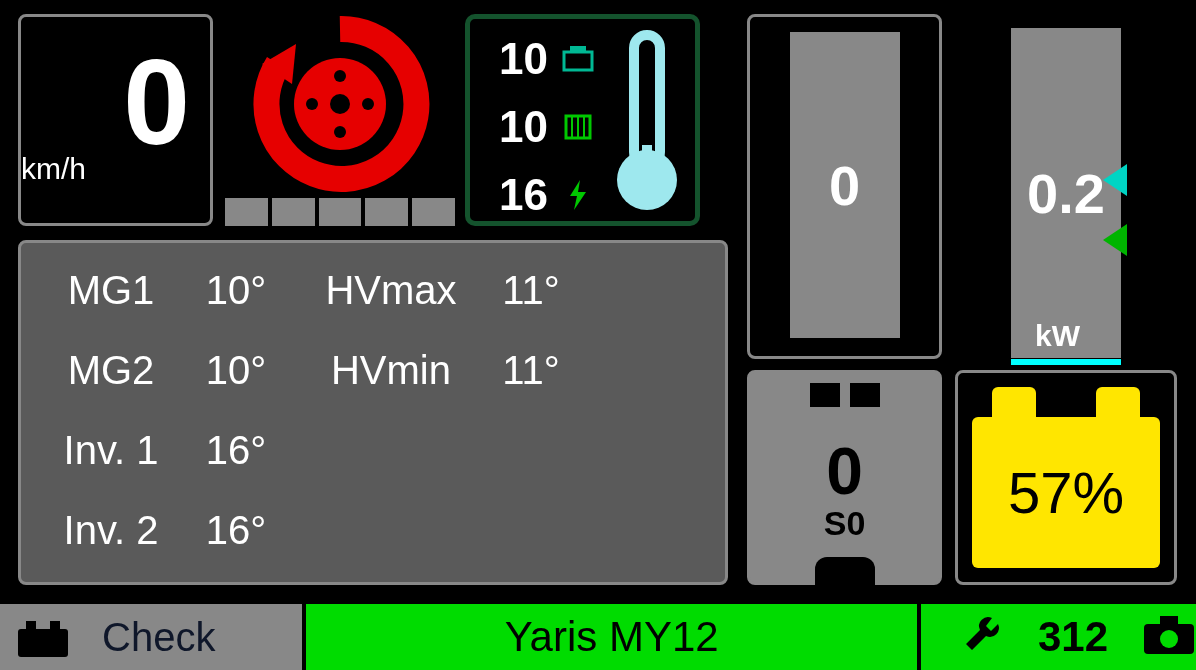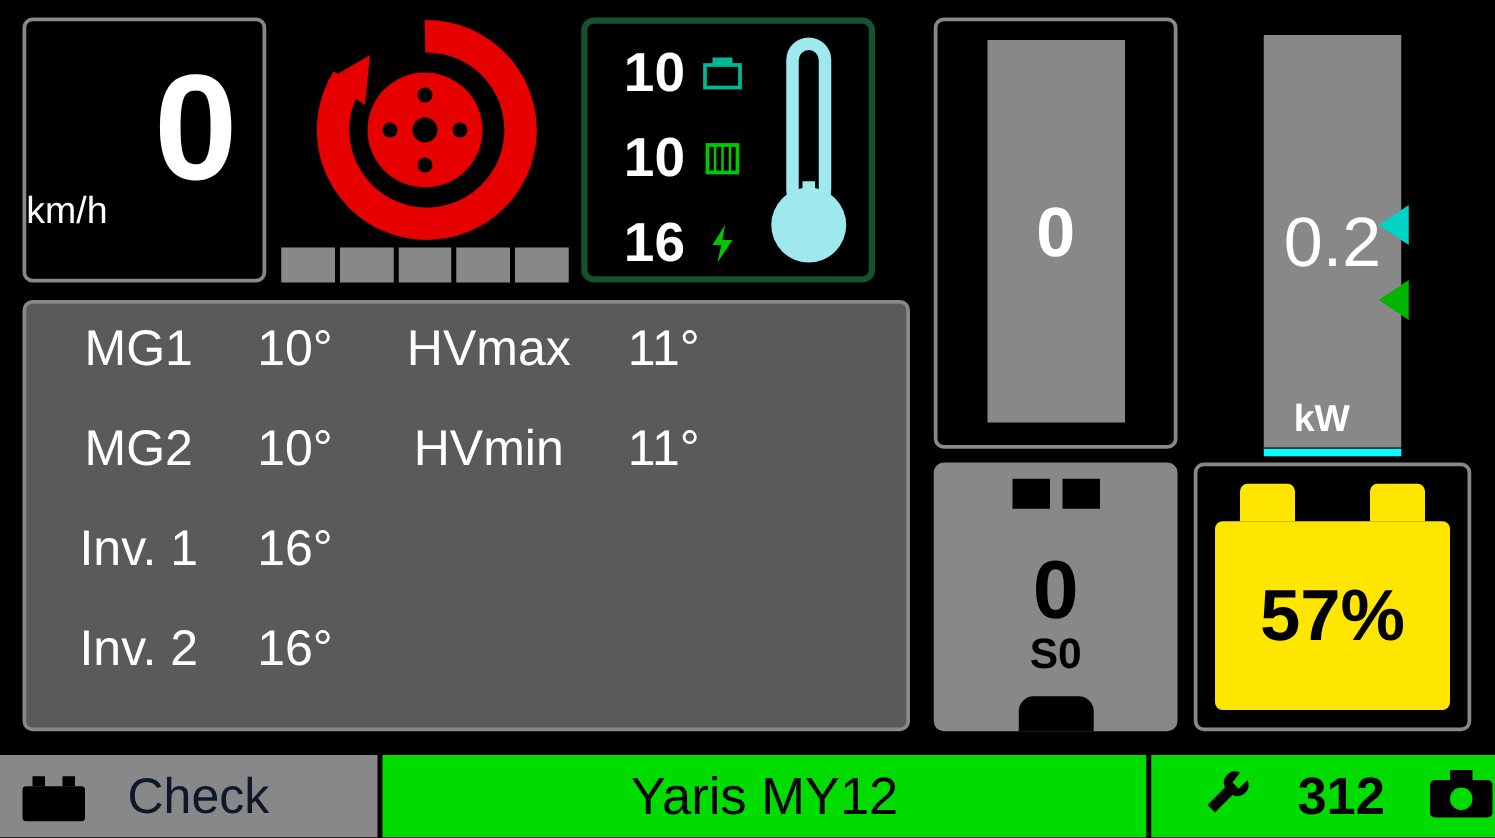--- a/index.html
+++ b/index.html
@@ -114,21 +114,21 @@
 
 .temps-table {
   position: absolute;
   left: 18px;
   top: 240px;
   width: 710px;
   height: 345px;
   border: 3px solid #888;
   border-radius: 8px;
   background: #5a5a5a;
-  padding: 14px 30px;
+  padding: 25px 30px;
 }
 .temps-grid {
   display: grid;
   grid-template-columns: 120px 130px 180px 100px;
   row-gap: 35px;
   font-size: 40px;
 }
 .temps-grid > div { white-space: nowrap; }
 .lbl { text-align: center; }
 .val { text-align: center; }
@@ -175,21 +175,21 @@
   top: 14px;
   width: 110px;
   height: 330px;
   background: #888;
   display: flex;
   align-items: center;
   justify-content: center;
 }
 .gauge-right-val {
   font-size: 56px;
-  font-weight: normal;
+  font-weight: bold;
 }
 .kw-label {
   position: absolute;
   left: 80px;
   top: 305px;
   font-size: 30px;
   font-weight: bold;
 }
 .marker-teal {
   position: absolute;
@@ -264,21 +264,21 @@
   top: 370px;
   width: 222px;
   height: 215px;
   border: 3px solid #888;
   border-radius: 8px;
   background: #000;
   overflow: hidden;
 }
 .battery-pct {
   font-size: 58px;
-  font-weight: bold;
+  font-weight: normal;
   color: #000;
 }
 
 
 .bottom-bar {
   position: absolute;
   left: 0;
   right: 0;
   bottom: 0;
   height: 66px;

